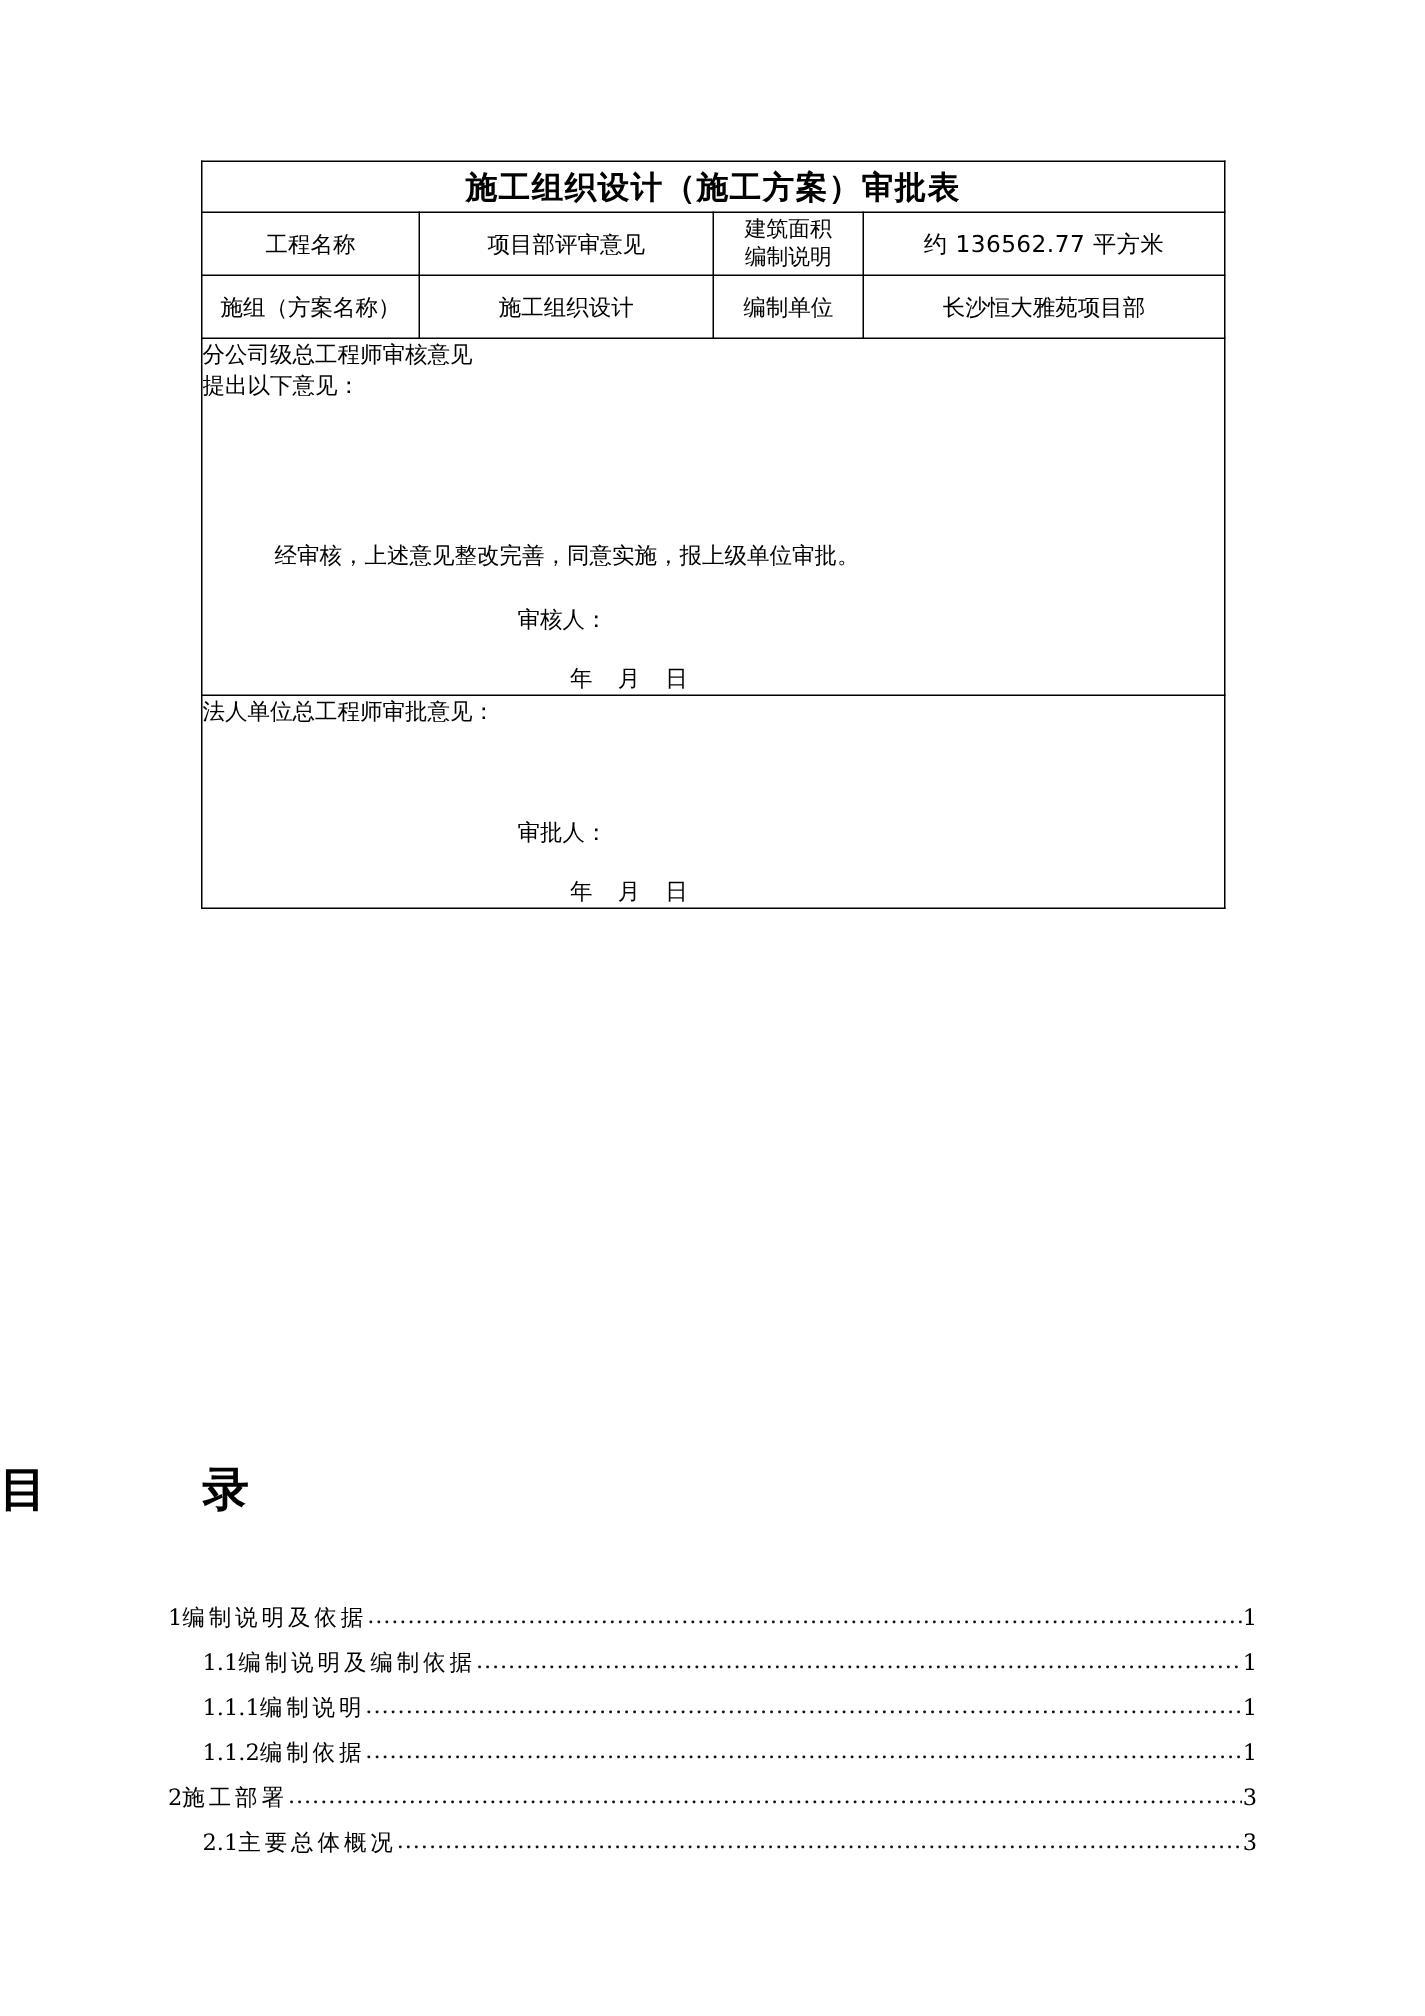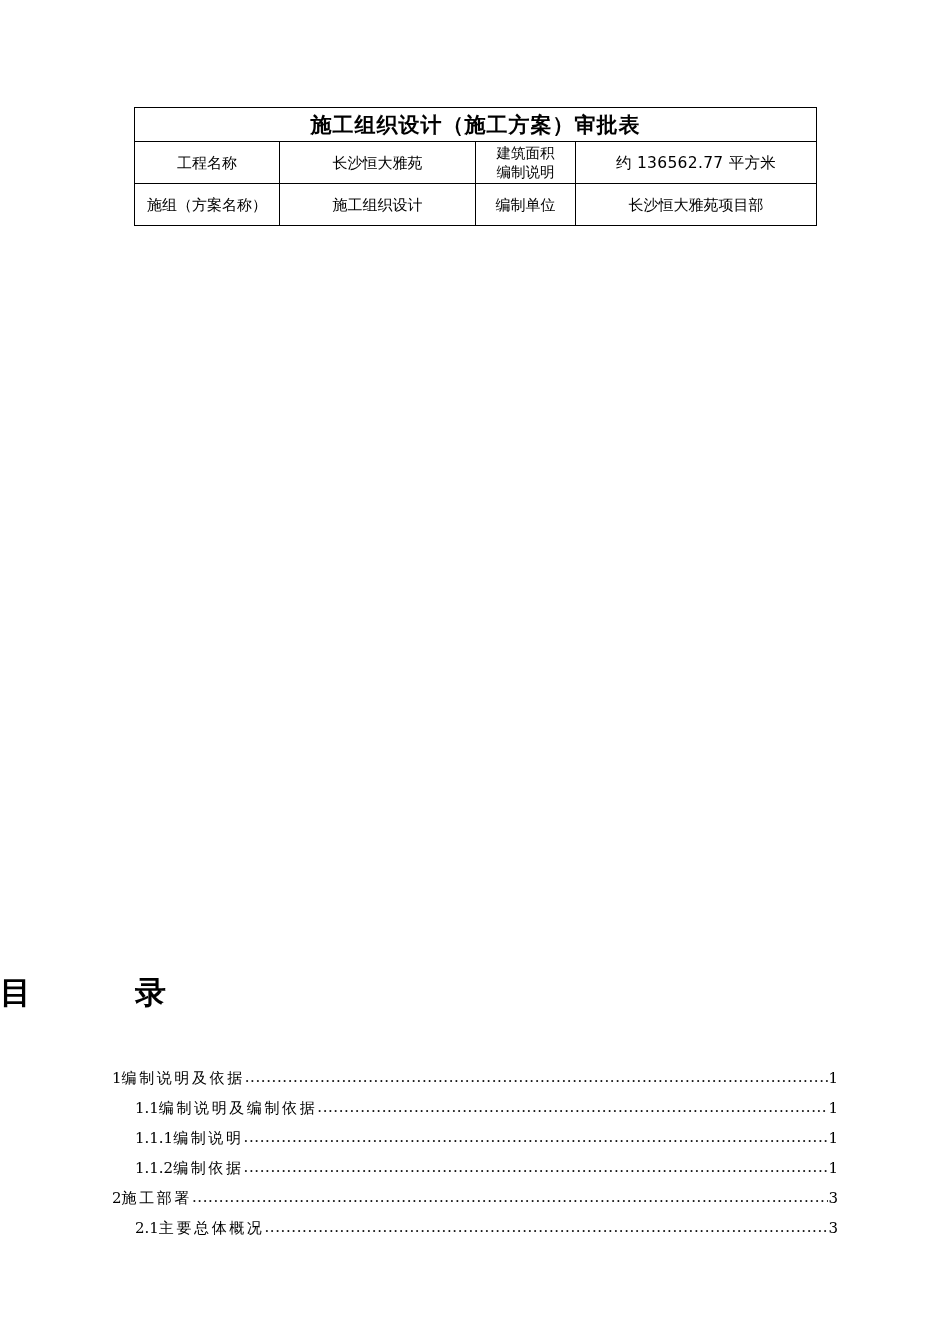--- a/index.html
+++ b/index.html
@@ -158,36 +158,54 @@
       <col style="width:100px">
       <col style="width:241px">
     </colgroup>
     <tbody>
       <tr>
         <td class="title-cell" colspan="4">施工组织设计（施工方案）审批表</td>
       </tr>
 
       <tr>
         <td class="info-cell">工程名称</td>
-        <td class="info-cell">长沙恒大雅苑</td>
+        <td class="info-cell">项目部评审意见</td>
         <td class="info-cell two-line" style="white-space: pre-line;">建筑面积
 编制说明</td>
         <td class="info-cell sans">约 136562.77 平方米</td>
       </tr>
 
       <tr>
         <td class="info-cell">施组（方案名称）</td>
         <td class="info-cell">施工组织设计</td>
         <td class="info-cell">编制单位</td>
         <td class="info-cell">长沙恒大雅苑项目部</td>
       </tr>
 
 
 
-
+      <tr>
+        <td class="opinion-cell" colspan="4">
+          <div class="opinion-head">分公司级总工程师审核意见
+提出以下意见：</div>
+          <div class="spacer-lg"></div>
+          <div class="body-note">经审核，上述意见整改完善，同意实施，报上级单位审批。</div>
+          <div class="sign-line" style="margin-top:22px;">审核人：</div>
+          <div class="date-line" style="margin-top:18px;">年  月  日</div>
+        </td>
+      </tr>
+
+      <tr>
+        <td class="opinion-cell" colspan="4">
+          <div class="opinion-head">法人单位总工程师审批意见：</div>
+          <div class="spacer-xl"></div>
+          <div class="sign-line">审批人：</div>
+          <div class="date-line" style="margin-top:18px;">年  月  日</div>
+        </td>
+      </tr>
     </tbody>
   </table>
 
   <div class="toc-heading">目　　录</div>
 
   <div class="toc">
 
     <div class="toc-entry lvl1">
       <span class="toc-num">1</span>
       <span class="toc-text">编制说明及依据</span>

